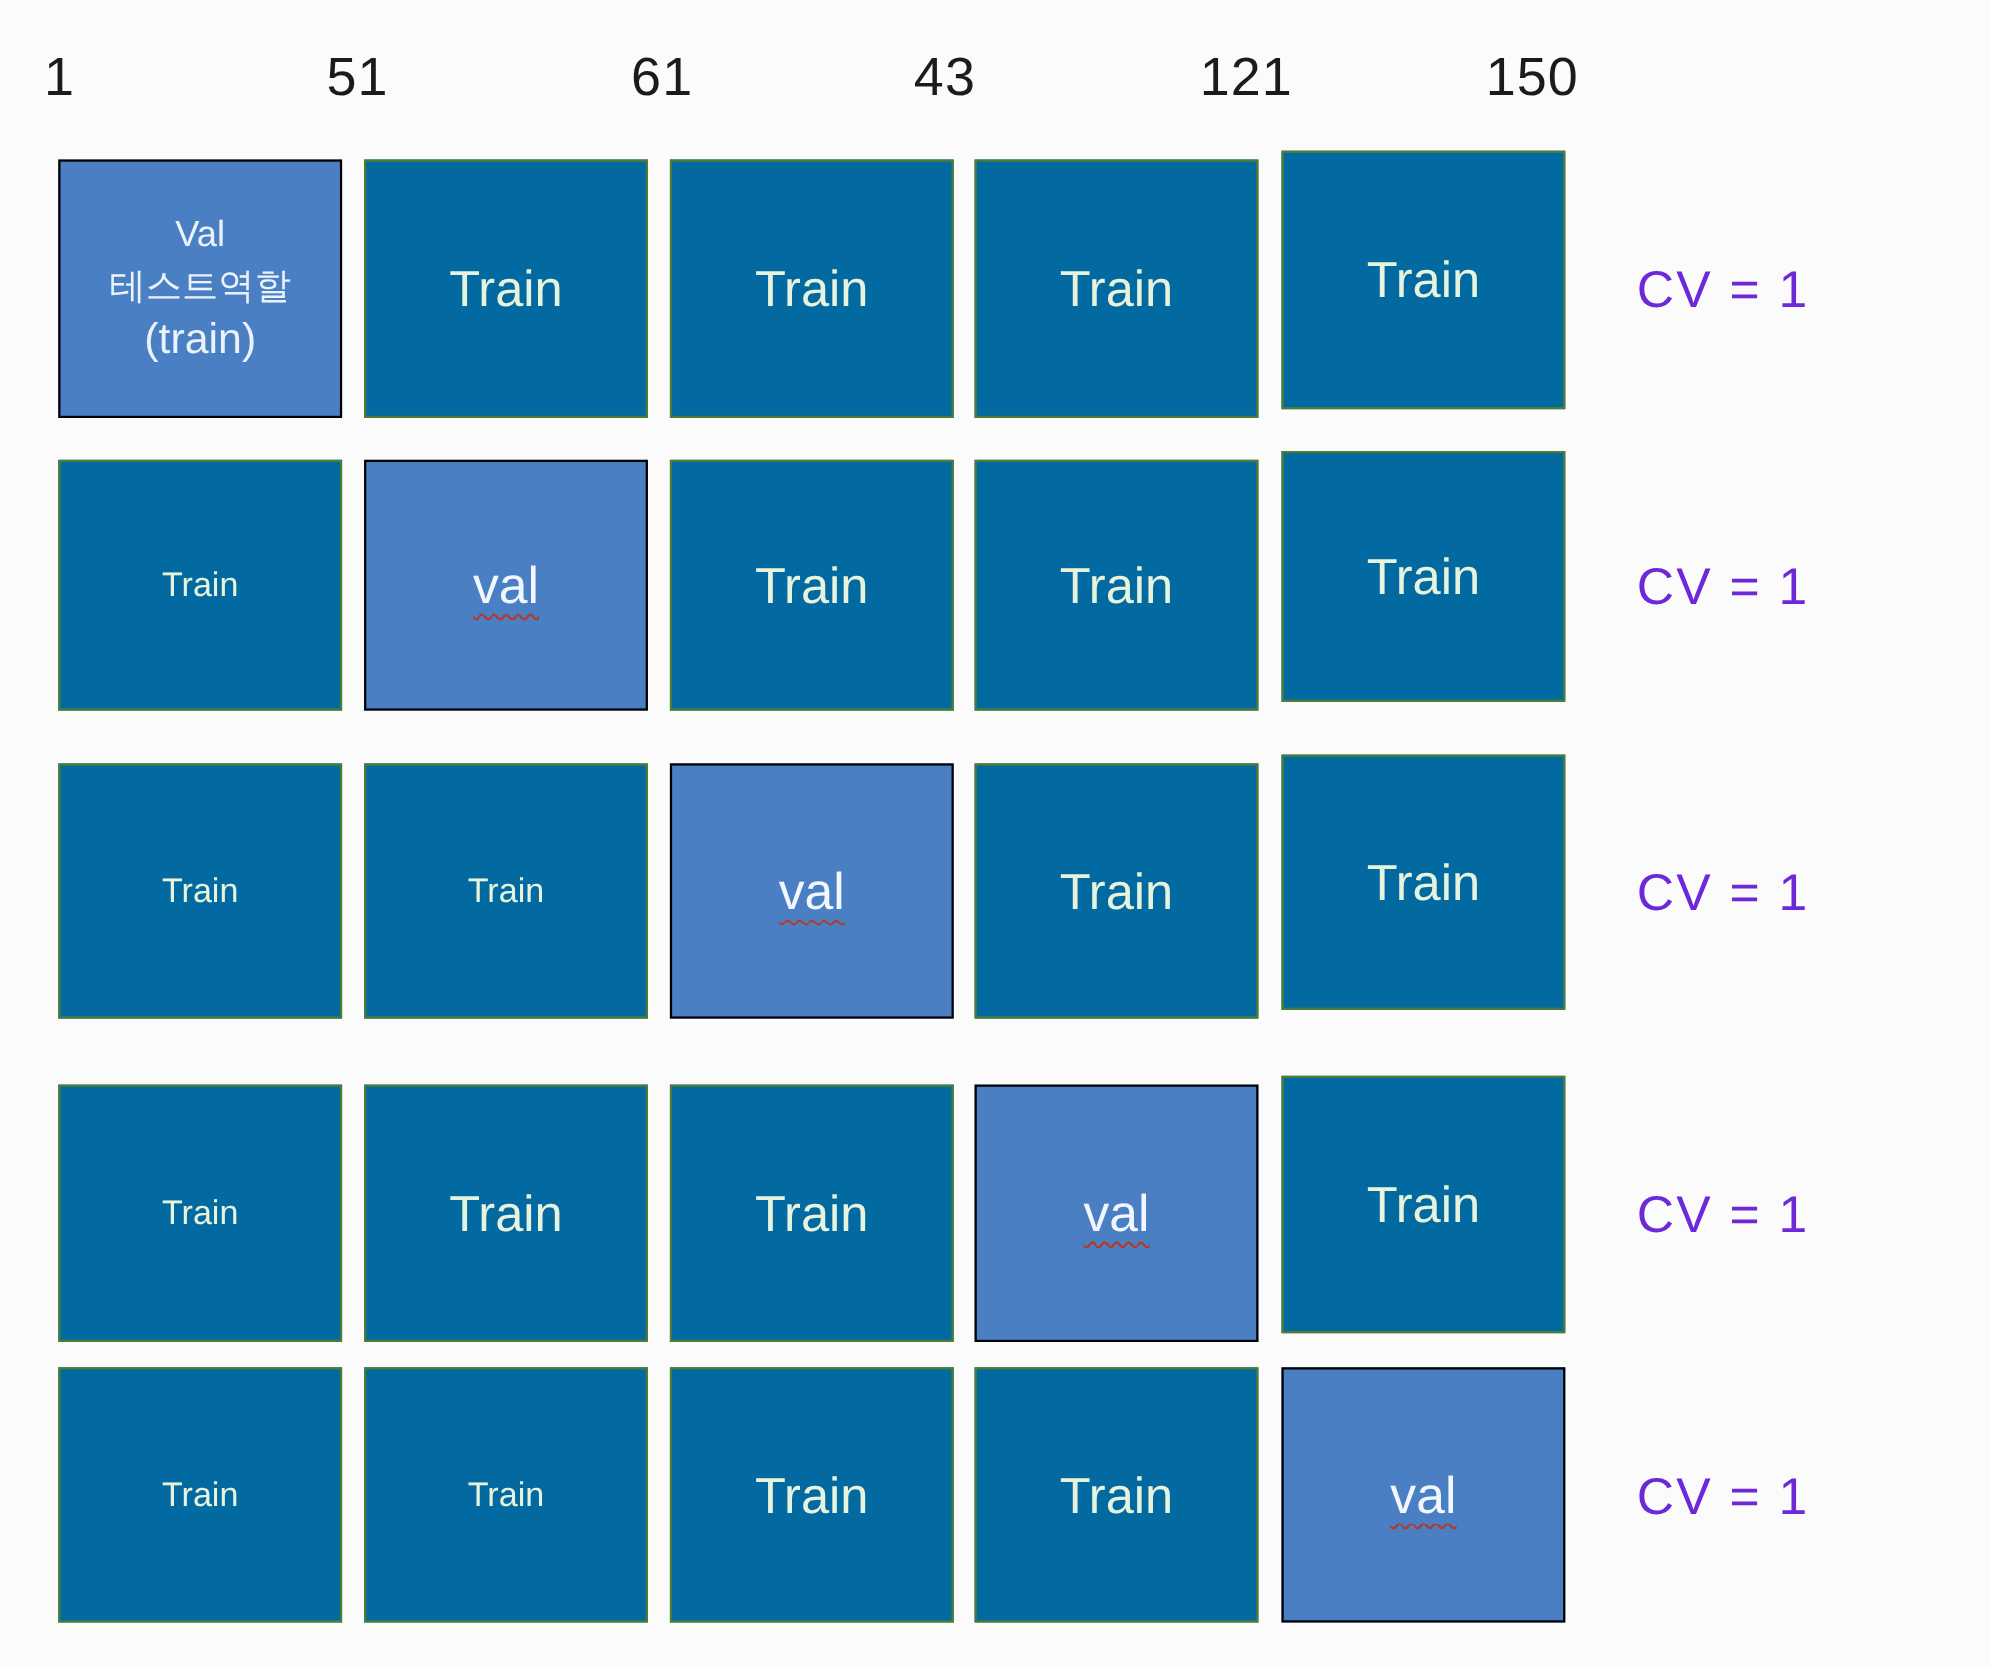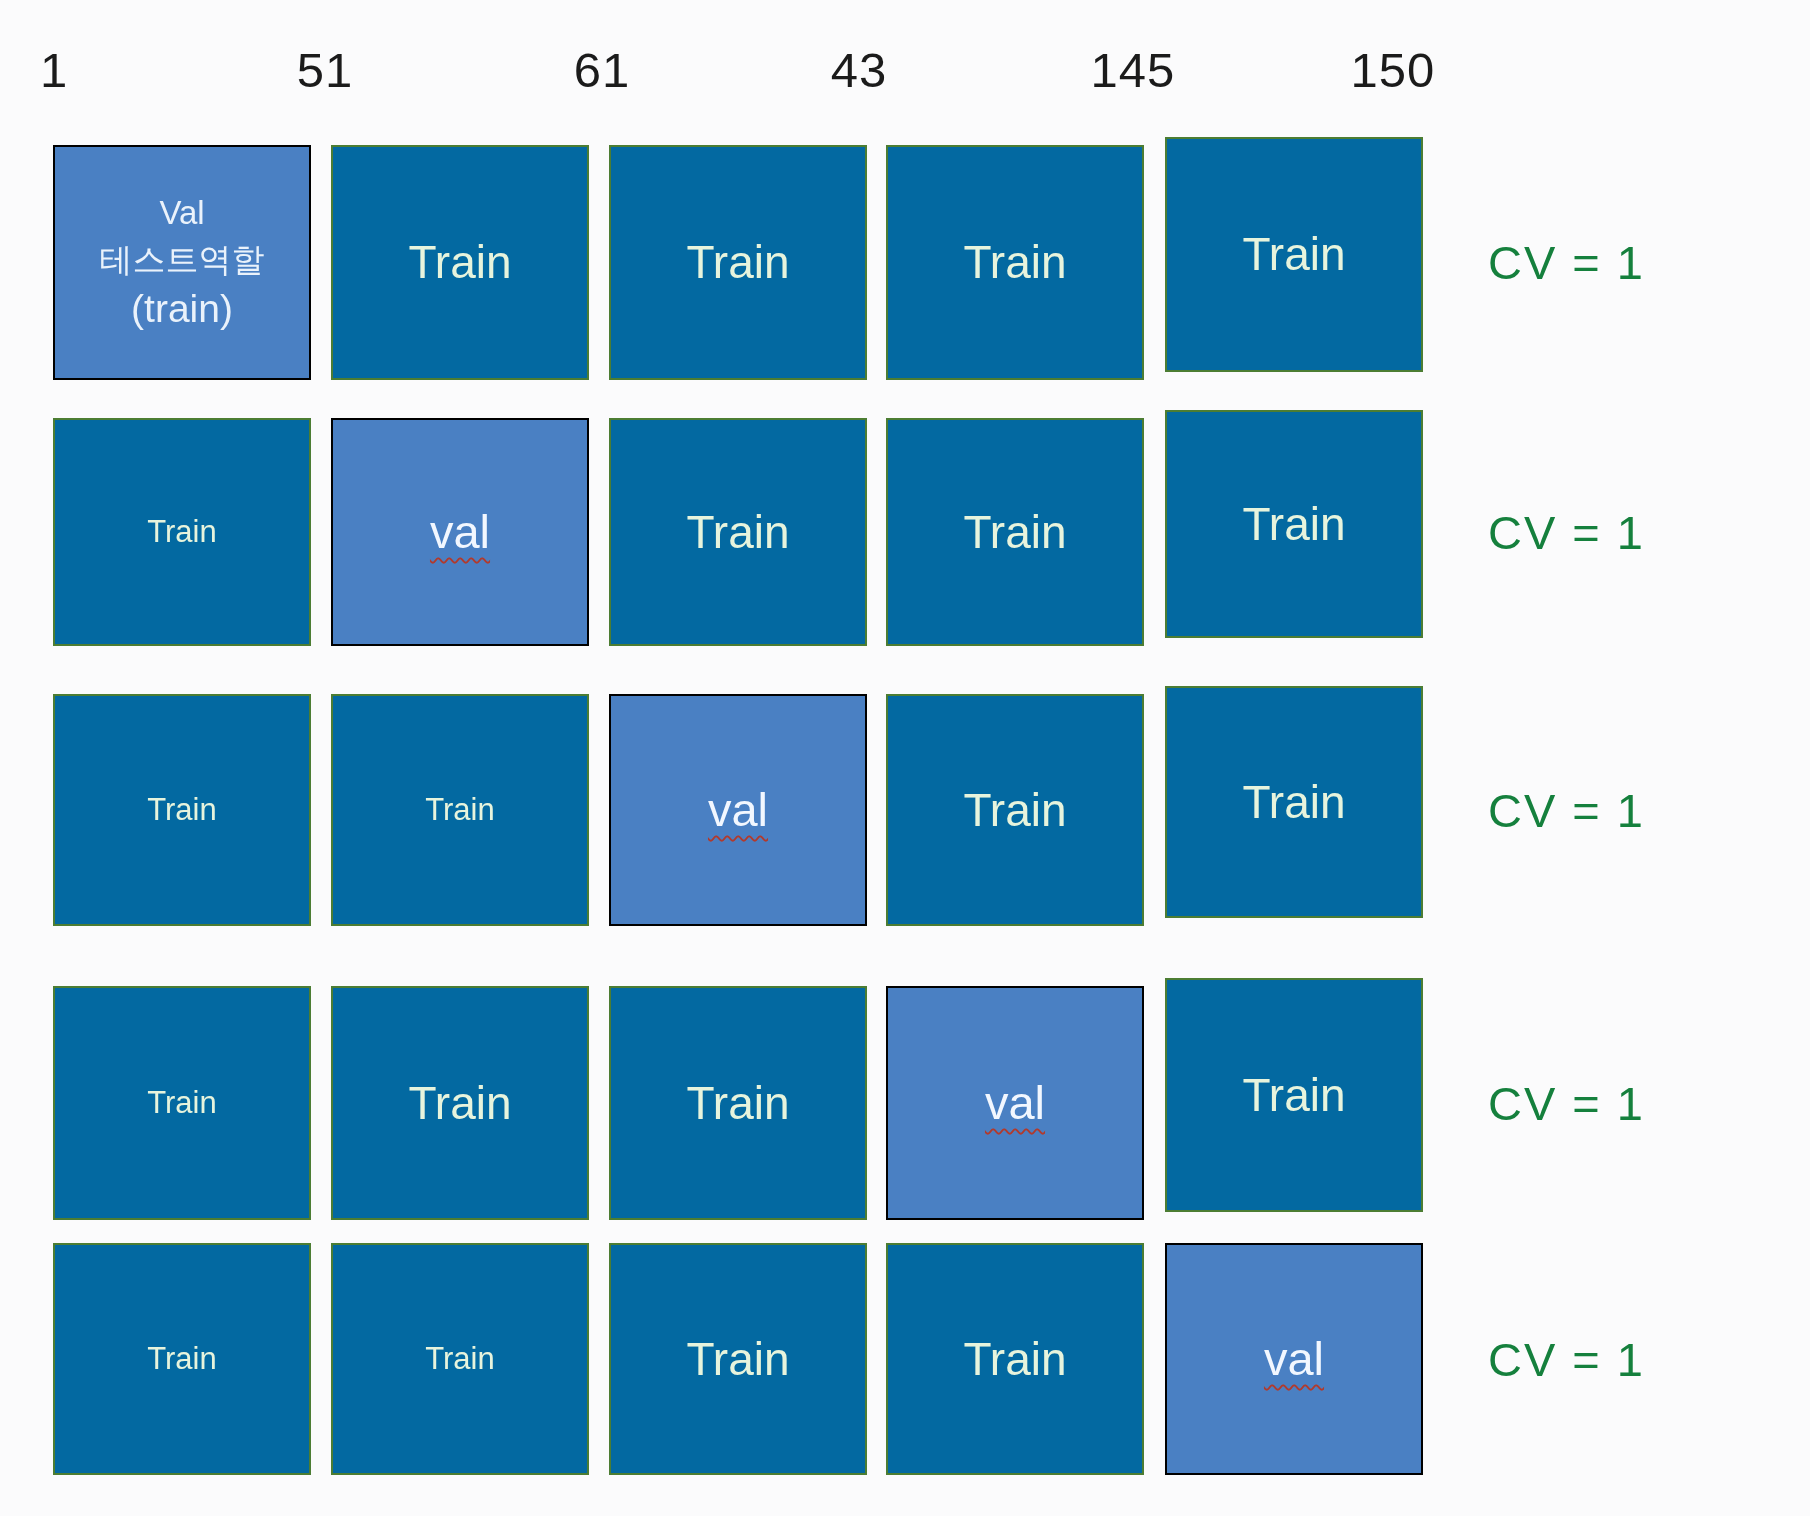--- a/index.html
+++ b/index.html
@@ -74,35 +74,35 @@
   .stack{display:flex;flex-direction:column;gap:6px;color:#eaf2fb;}
   .stack .line{font-size:33px;line-height:1.25;}
   .stack .line-paren{font-size:39px;line-height:1.2;}
 
   .cv{
     position:absolute;
     left:1488px;
     display:flex;
     align-items:center;
     font-size:47px;
-    color:#15803d;
+    color:#6d28d9;
     white-space:nowrap;
     letter-spacing:2px;
   }
 </style>
 </head>
 <body>
 
 <div class="canvas">
 
   <div class="tick first" style="left:40px">1</div>
   <div class="tick" style="left:325px">51</div>
   <div class="tick" style="left:602px">61</div>
   <div class="tick" style="left:859px">43</div>
-  <div class="tick" style="left:1133px">145</div>
+  <div class="tick" style="left:1133px">121</div>
   <div class="tick" style="left:1393px">150</div>
 
   <div class="cell val row1 col1">
     <div class="stack">
       <span class="line">Val</span>
       <span class="line">테스트역할</span>
       <span class="line line-paren">(train)</span>
     </div>
   </div>
   <div class="cell train row1 col2">

